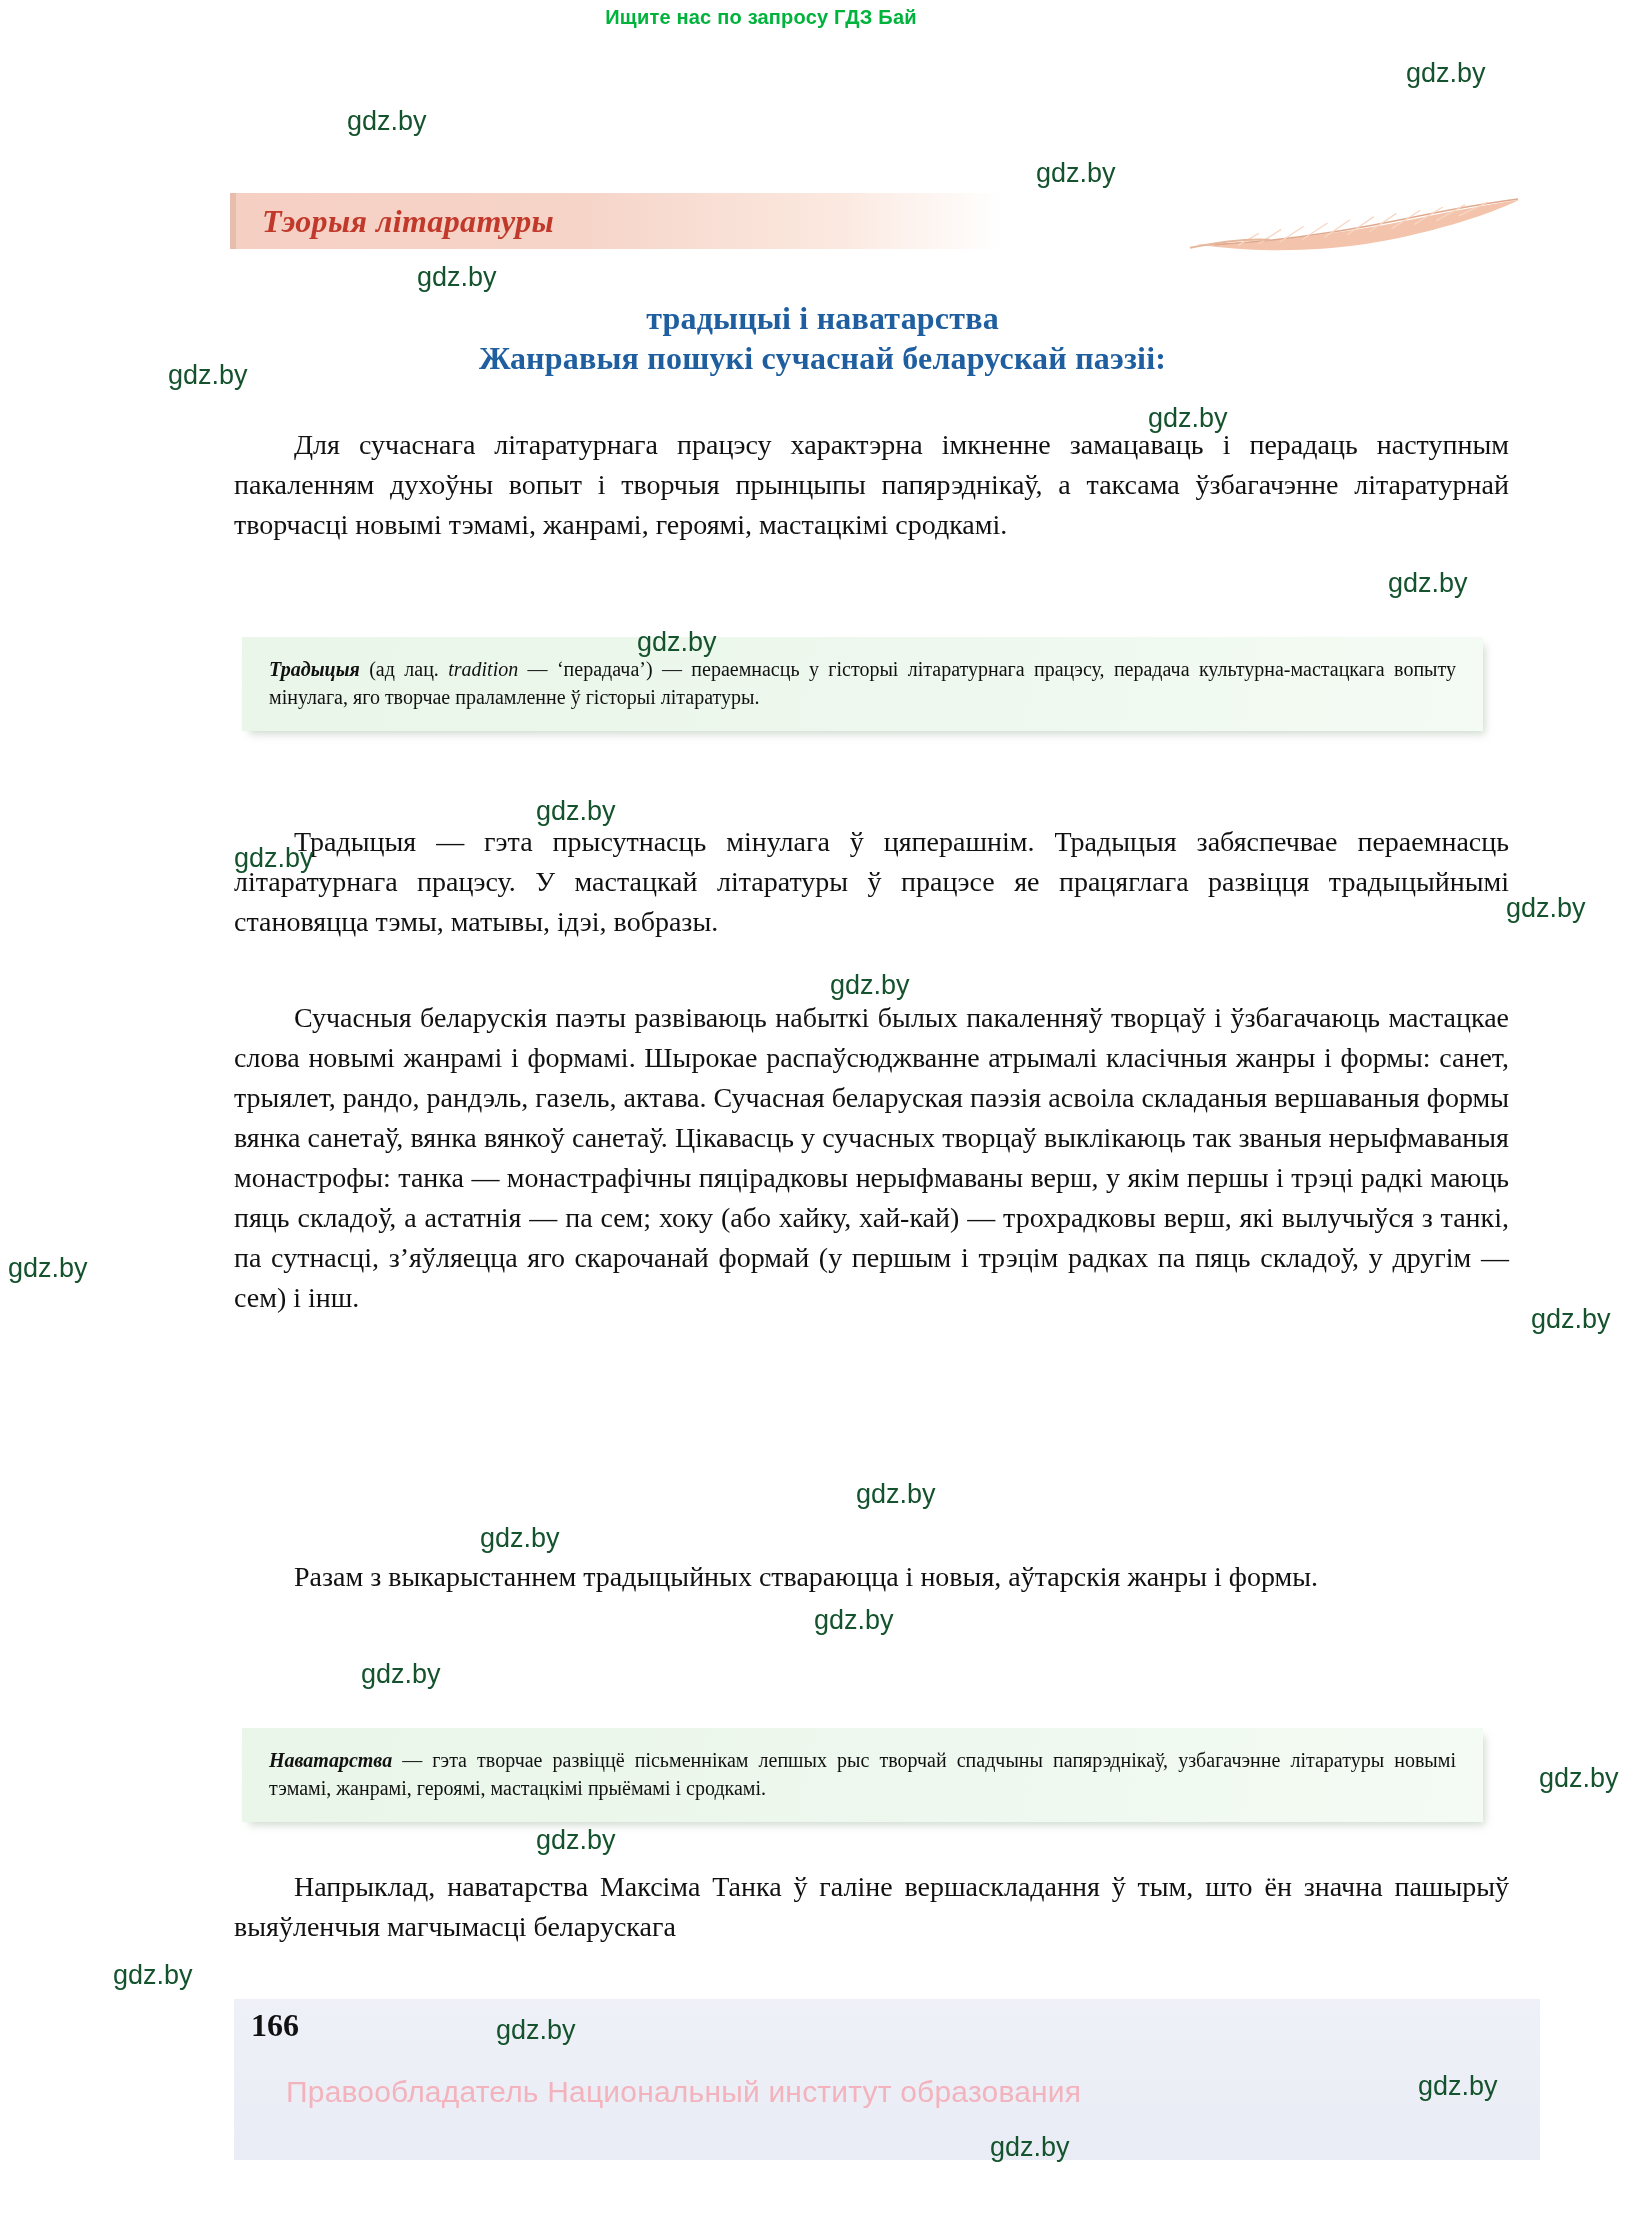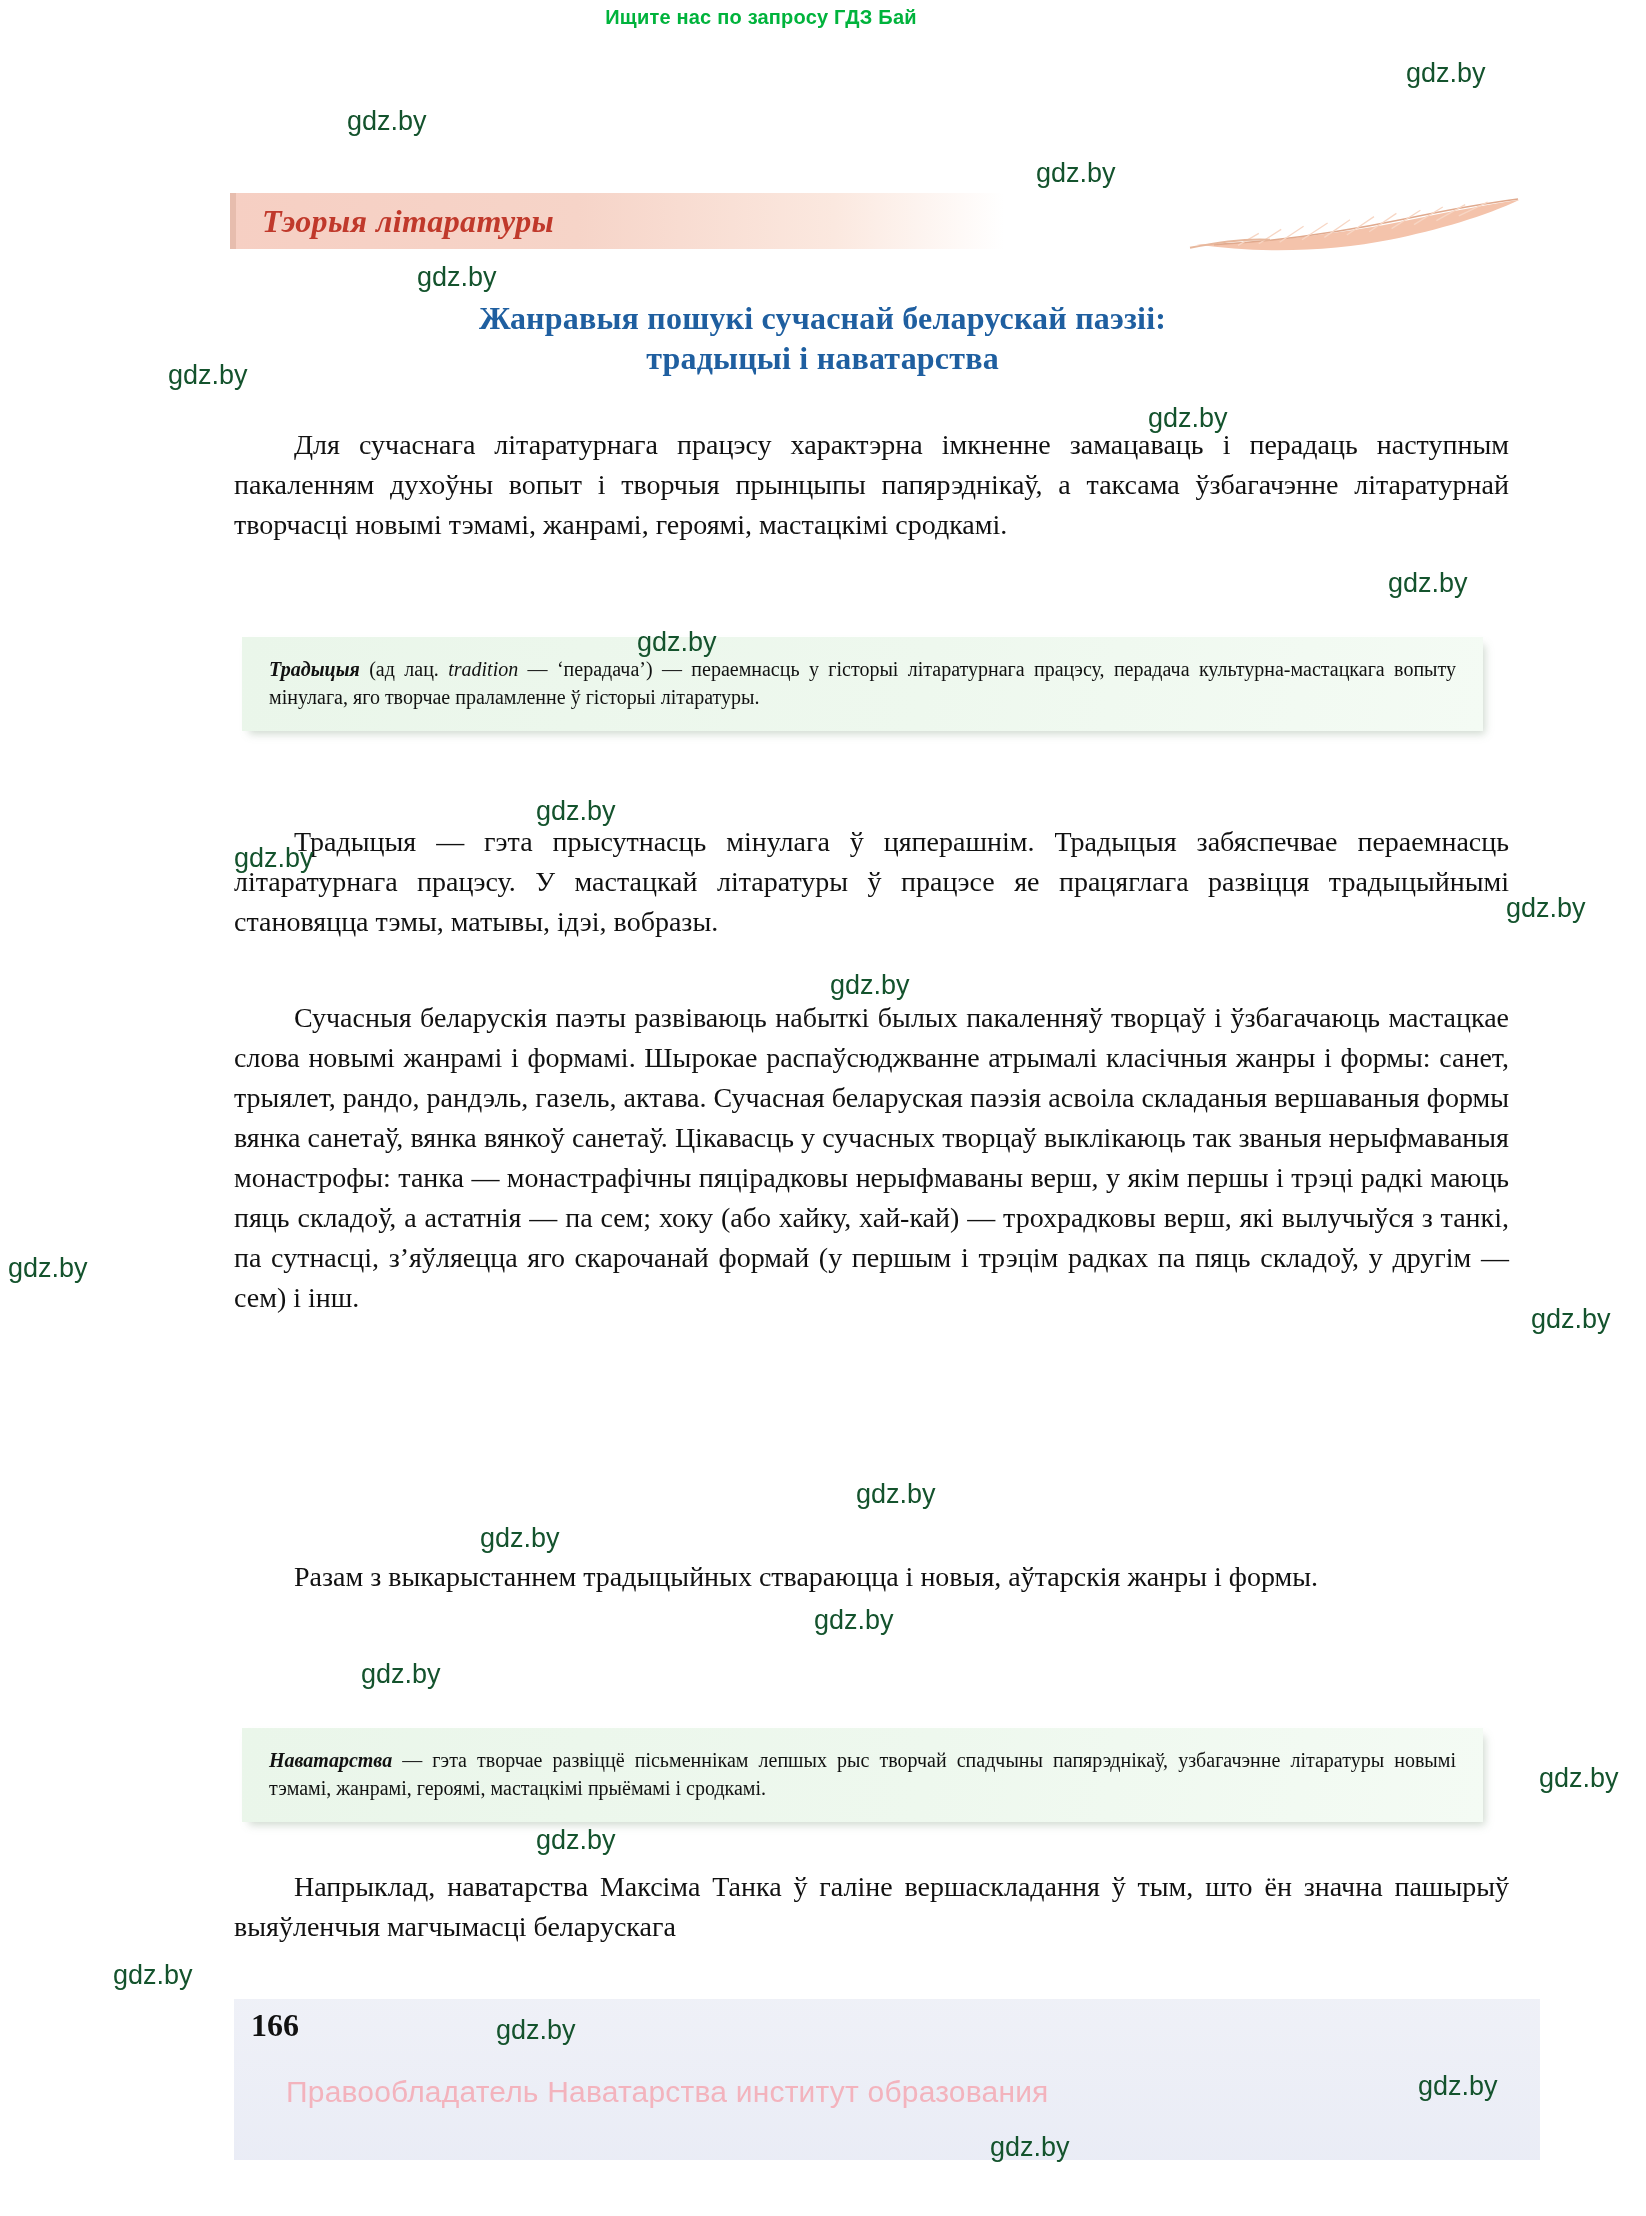--- a/index.html
+++ b/index.html
@@ -218,22 +218,22 @@
           <path d="M252 42 L288 19"></path>
           <path d="M280 37 L316 15"></path>
         <path d="M308 32 L344 12"></path>
           <path d="M336 26 L372 9"></path>
       </g>
       <path d="M0 66 C40 58 70 54 100 56" stroke="#e7b79c" stroke-width="2.5" fill="none"></path>
     </svg>
   </div>
 
   <div class="article-heading">
+    <div>традыцыі і наватарства</div>
     <div>Жанравыя пошукі сучаснай беларускай паэзіі:</div>
-    <div>традыцыі і наватарства</div>
   </div>
 
   <div class="para p1">Для сучаснага літаратурнага працэсу характэрна імкненне замацаваць і перадаць наступным пакаленням духоўны вопыт і творчыя прынцыпы папярэднікаў, а таксама ўзбагачэнне літаратурнай творчасці новымі тэмамі, жанрамі, героямі, мастацкімі сродкамі.</div>
 
   <div class="defbox def1">
     <span class="term">Традыцыя</span><span> (ад лац. </span><span class="lat">tradition</span><span> — ‘перадача’) — пераемнасць у гісторыі літаратурнага працэсу, перадача культурна-мастацкага вопыту мінулага, яго творчае праламленне ў гісторыі літаратуры.</span>
   </div>
 
   <div class="para p2">Традыцыя — гэта прысутнасць мінулага ў цяперашнім. Традыцыя забяспечвае пераемнасць літаратурнага працэсу. У мастацкай літаратуры ў працэсе яе працяглага развіцця традыцыйнымі становяцца тэмы, матывы, ідэі, вобразы.</div>
 
@@ -242,21 +242,21 @@
   <div class="para p4">Разам з выкарыстаннем традыцыйных ствараюцца і новыя, аўтарскія жанры і формы.</div>
 
   <div class="defbox def2">
     <span class="term">Наватарства</span><span> — гэта творчае развіццё пісьменнікам лепшых рыс творчай спадчыны папярэднікаў, узбагачэнне літаратуры новымі тэмамі, жанрамі, героямі, мастацкімі прыёмамі і сродкамі.</span>
   </div>
 
   <div class="para p5">Напрыклад, наватарства Максіма Танка ў галіне вершаскладання ў тым, што ён значна пашырыў выяўленчыя магчымасці беларускага</div>
 
   <div class="footer-band"></div>
   <div class="page-number">166</div>
-  <div class="copyright">Правообладатель Наватарства институт образования</div>
+  <div class="copyright">Правообладатель Национальный институт образования</div>
 
 
   <div id="watermark-layer">
       <div class="wm" style="left: 1406px; top: 58px;">gdz.by</div>
       <div class="wm" style="left: 347px; top: 106px;">gdz.by</div>
       <div class="wm" style="left: 1036px; top: 158px;">gdz.by</div>
       <div class="wm" style="left: 417px; top: 262px;">gdz.by</div>
       <div class="wm" style="left: 168px; top: 360px;">gdz.by</div>
       <div class="wm" style="left: 1148px; top: 403px;">gdz.by</div>
       <div class="wm" style="left: 1388px; top: 568px;">gdz.by</div>

